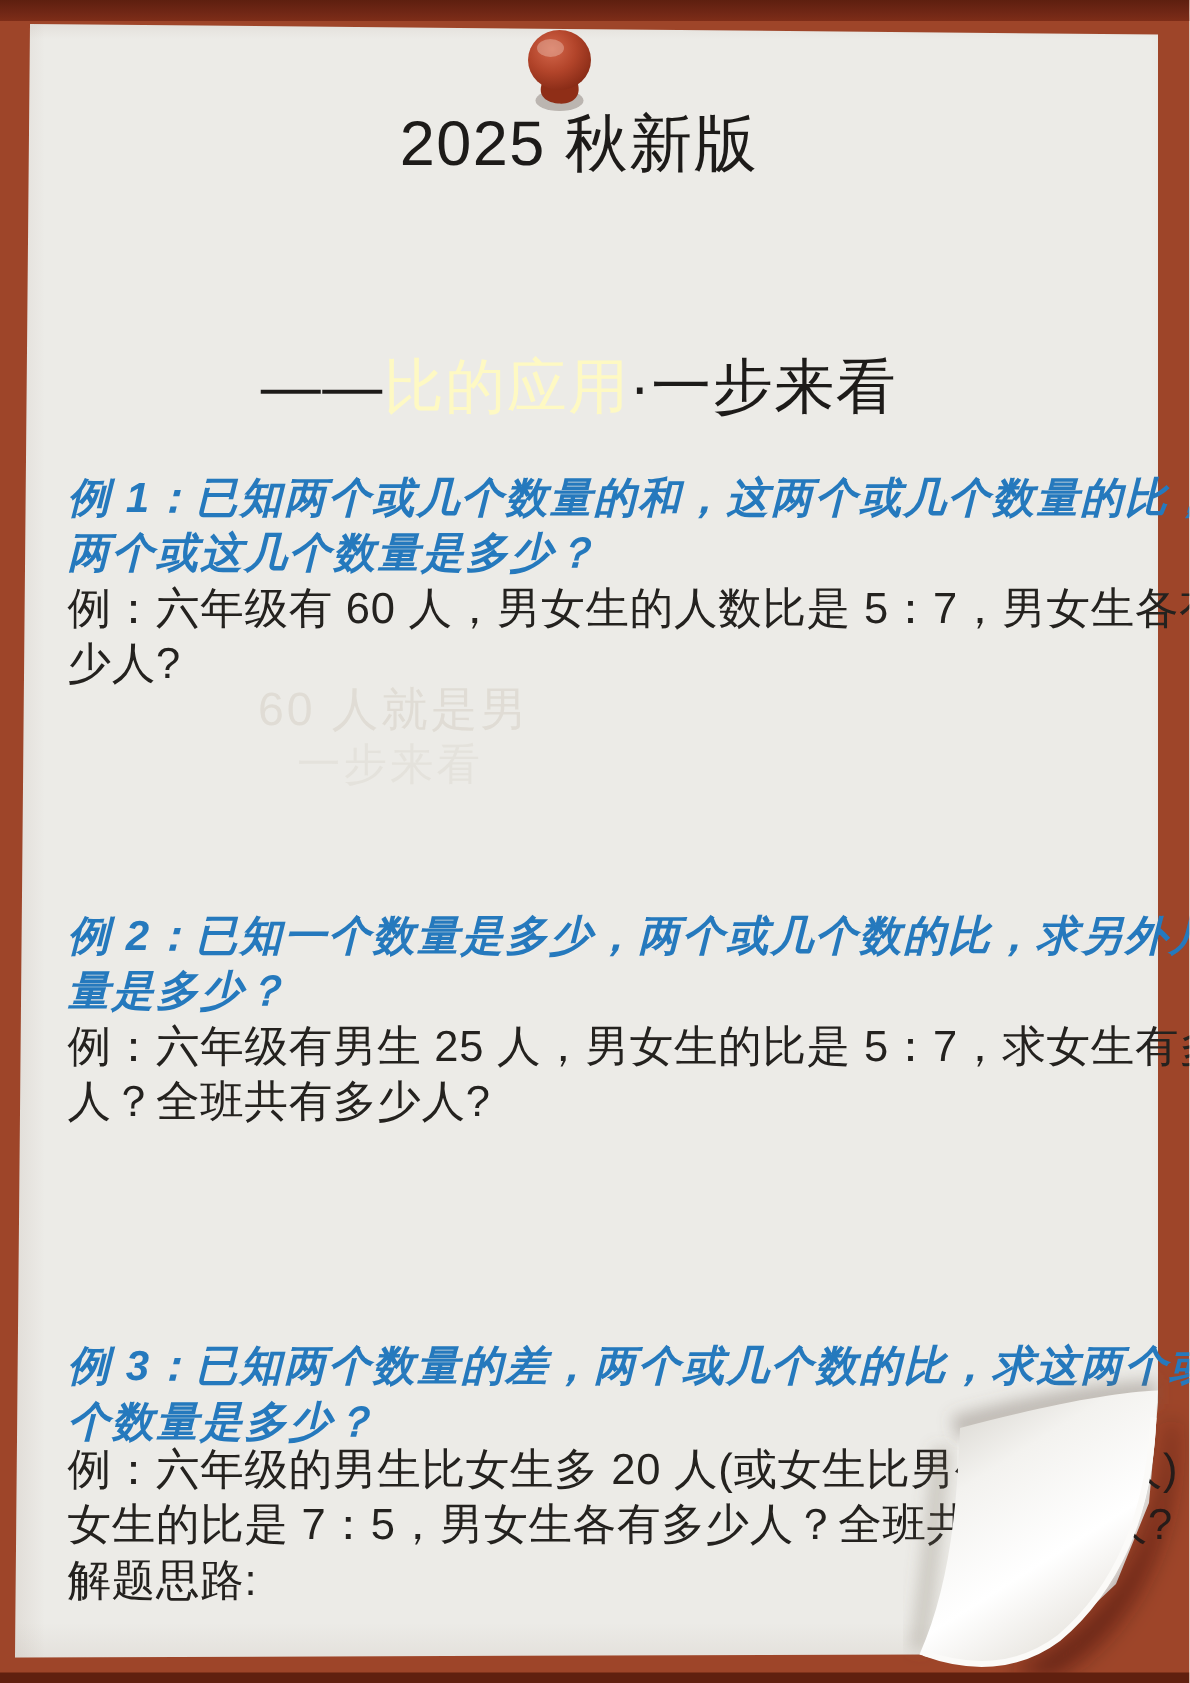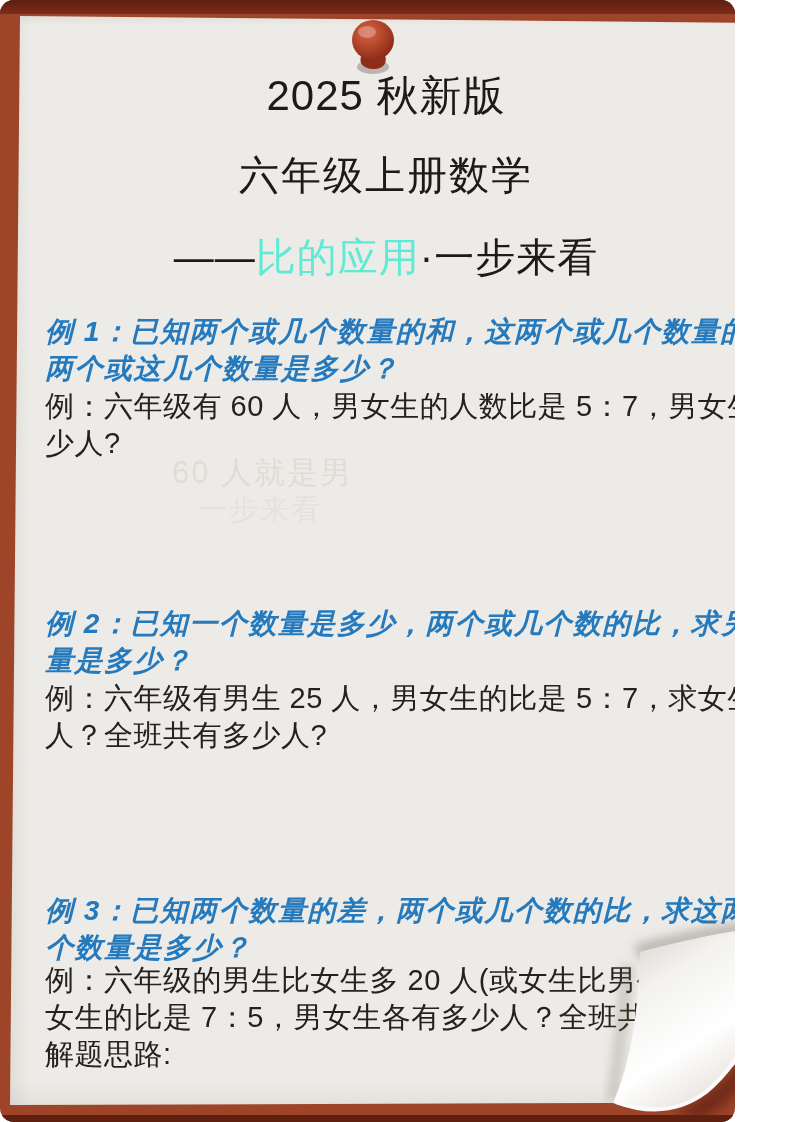--- a/index.html
+++ b/index.html
@@ -1,22 +1,21 @@
 <!DOCTYPE html>
 <html><head>
 <meta charset="utf-8">
 <style>
   html,body{margin:0;padding:0;}
   body{font-family:"Liberation Sans","DejaVu Sans",sans-serif;}
   .scene{
     position:relative;
-    width:735px;height:1122px;
+    width:793px;height:1122px;
     background:#9e4529;
     overflow:hidden;
-    border-radius:14px;
   }
   .wall-top-bar{
     position:absolute;left:0;top:0;width:793px;height:14px;
     background:linear-gradient(#5e1f0f,#73271554 60%,#7e2d18);
     background-color:#6f2716;
   }
   .wall-bottom-bar{
     position:absolute;left:0;bottom:0;width:793px;height:7px;
     background:#60200f;
   }
@@ -37,21 +36,21 @@
       linear-gradient(270deg,rgba(120,90,70,.10) 0px,rgba(120,90,70,0) 26px),
       linear-gradient(0deg,rgba(120,90,70,.12) 0px,rgba(120,90,70,0) 40px);
     pointer-events:none;
   }
   .corner-art{position:absolute;left:0;top:0;pointer-events:none;}
   .txt{position:absolute;white-space:nowrap;}
   .title{left:0;width:772px;text-align:center;color:#1d1b19;}
   .title-1{top:68px;font-size:42px;letter-spacing:1px;}
   .title-2{top:148px;font-size:40px;letter-spacing:2px;}
   .title-3{top:230px;font-size:40px;letter-spacing:1px;}
-  .title-3 .hl{color:#5eead4;}
+  .title-3 .hl{color:#fef9c3;}
   .ex-heading{
     left:45px;color:#2579bd;font-size:28px;line-height:37px;
     font-weight:700;font-style:italic;letter-spacing:1.5px;
   }
   .ex-body{
     left:45px;color:#24221f;font-size:29px;line-height:37px;letter-spacing:0.5px;
   }
   .ghost{color:#dcd8cf;}
   .ghost-1{left:172px;top:452px;font-size:31px;opacity:.75;letter-spacing:2px;}
   .ghost-2{left:198px;top:490px;font-size:29px;opacity:.45;letter-spacing:2px;}
@@ -60,21 +59,20 @@
 <body>
 
 <div class="scene">
 
   <div class="wall-top-bar"></div>
 
   <div class="paper"></div>
   <div class="paper-shade"></div>
 
   <div class="txt title title-1">2025 秋新版</div>
-  <div class="txt title title-2">六年级上册数学</div>
   <div class="txt title title-3"><span>——</span><span class="hl">比的应用</span><span>·一步来看</span></div>
 
   <div class="txt ex-heading" style="top:313px;">
     <div>例 1：已知两个或几个数量的和，这两个或几个数量的比，求这</div>
     <div>两个或这几个数量是多少？</div>
   </div>
   <div class="txt ex-body" style="top:388px;">
     <div>例：六年级有 60 人，男女生的人数比是 5：7，男女生各有多</div>
     <div>少人?</div>
   </div>

